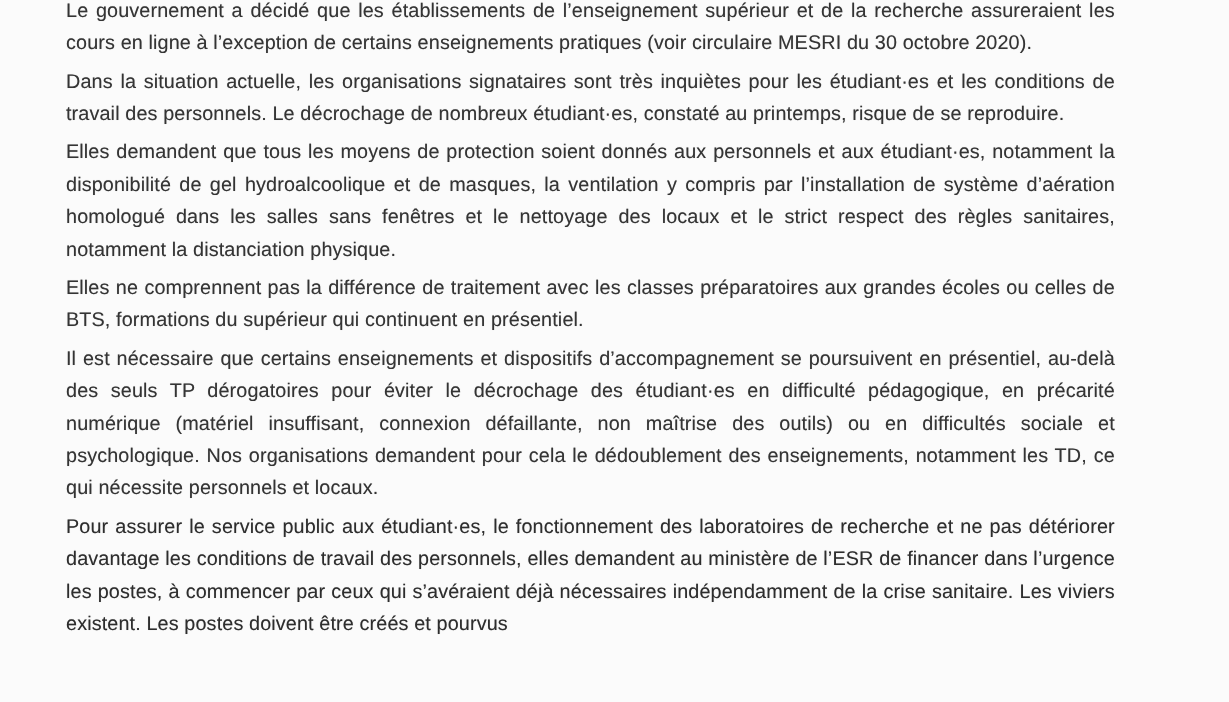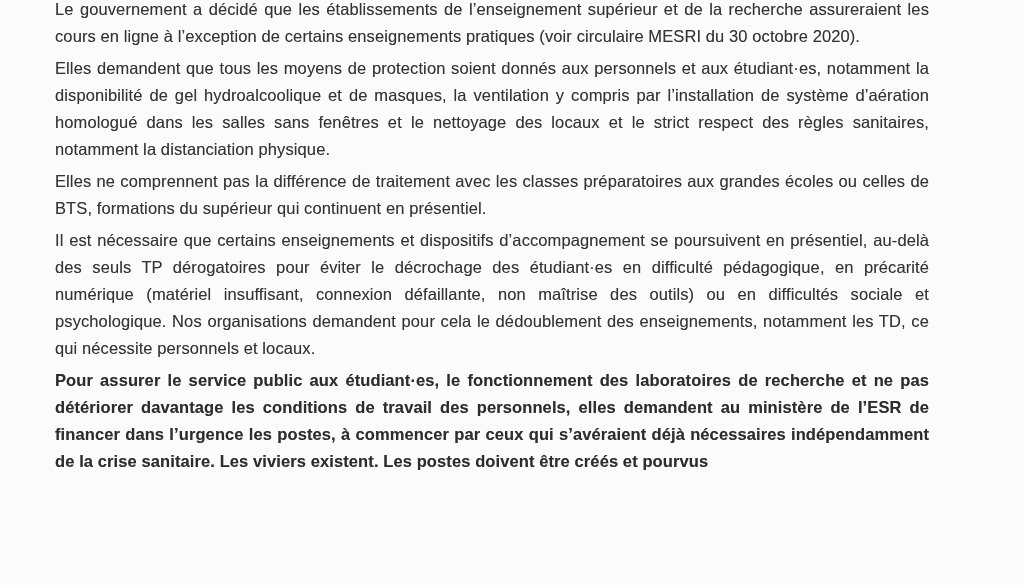--- a/index.html
+++ b/index.html
@@ -26,26 +26,27 @@
     line-height: 27px;
     text-align: justify;
     color: #343434;
     letter-spacing: 0.1px;
     text-shadow: 0 0 0.6px rgba(70, 70, 70, 0.45);
   }
   .para:first-child {
     margin-top: -4px;
   }
   .para.bold {
-    font-weight: bold;
+    font-weight: normal;
     color: #2d2d2d;
   }
 </style>
 </head>
 <body>
 
 <div class="page">
   <p class="para">Le gouvernement a décidé que les établissements de l’enseignement supérieur et de la recherche assureraient les cours en ligne à l’exception de certains enseignements pratiques (voir circulaire MESRI du 30 octobre 2020).</p>
+  <p class="para">Dans la situation actuelle, les organisations signataires sont très inquiètes pour les étudiant·es et les conditions de travail des personnels. Le décrochage de nombreux étudiant·es, constaté au printemps, risque de se reproduire.</p>
   <p class="para">Elles demandent que tous les moyens de protection soient donnés aux personnels et aux étudiant·es, notamment la disponibilité de gel hydroalcoolique et de masques, la ventilation y compris par l’installation de système d’aération homologué dans les salles sans fenêtres et le nettoyage des locaux et le strict respect des règles sanitaires, notamment la distanciation physique.</p>
   <p class="para">Elles ne comprennent pas la différence de traitement avec les classes préparatoires aux grandes écoles ou celles de BTS, formations du supérieur qui continuent en présentiel.</p>
   <p class="para">Il est nécessaire que certains enseignements et dispositifs d’accompagnement se poursuivent en présentiel, au-delà des seuls TP dérogatoires pour éviter le décrochage des étudiant·es en difficulté pédagogique, en précarité numérique (matériel insuffisant, connexion défaillante, non maîtrise des outils) ou en difficultés sociale et psychologique. Nos organisations demandent pour cela le dédoublement des enseignements, notamment les TD, ce qui nécessite personnels et locaux.</p>
   <p class="para bold">Pour assurer le service public aux étudiant·es, le fonctionnement des laboratoires de recherche et ne pas détériorer davantage les conditions de travail des personnels, elles demandent au ministère de l’ESR de financer dans l’urgence les postes, à commencer par ceux qui s’avéraient déjà nécessaires indépendamment de la crise sanitaire. Les viviers existent. Les postes doivent être créés et pourvus</p>
 </div>
 
 </body></html>

